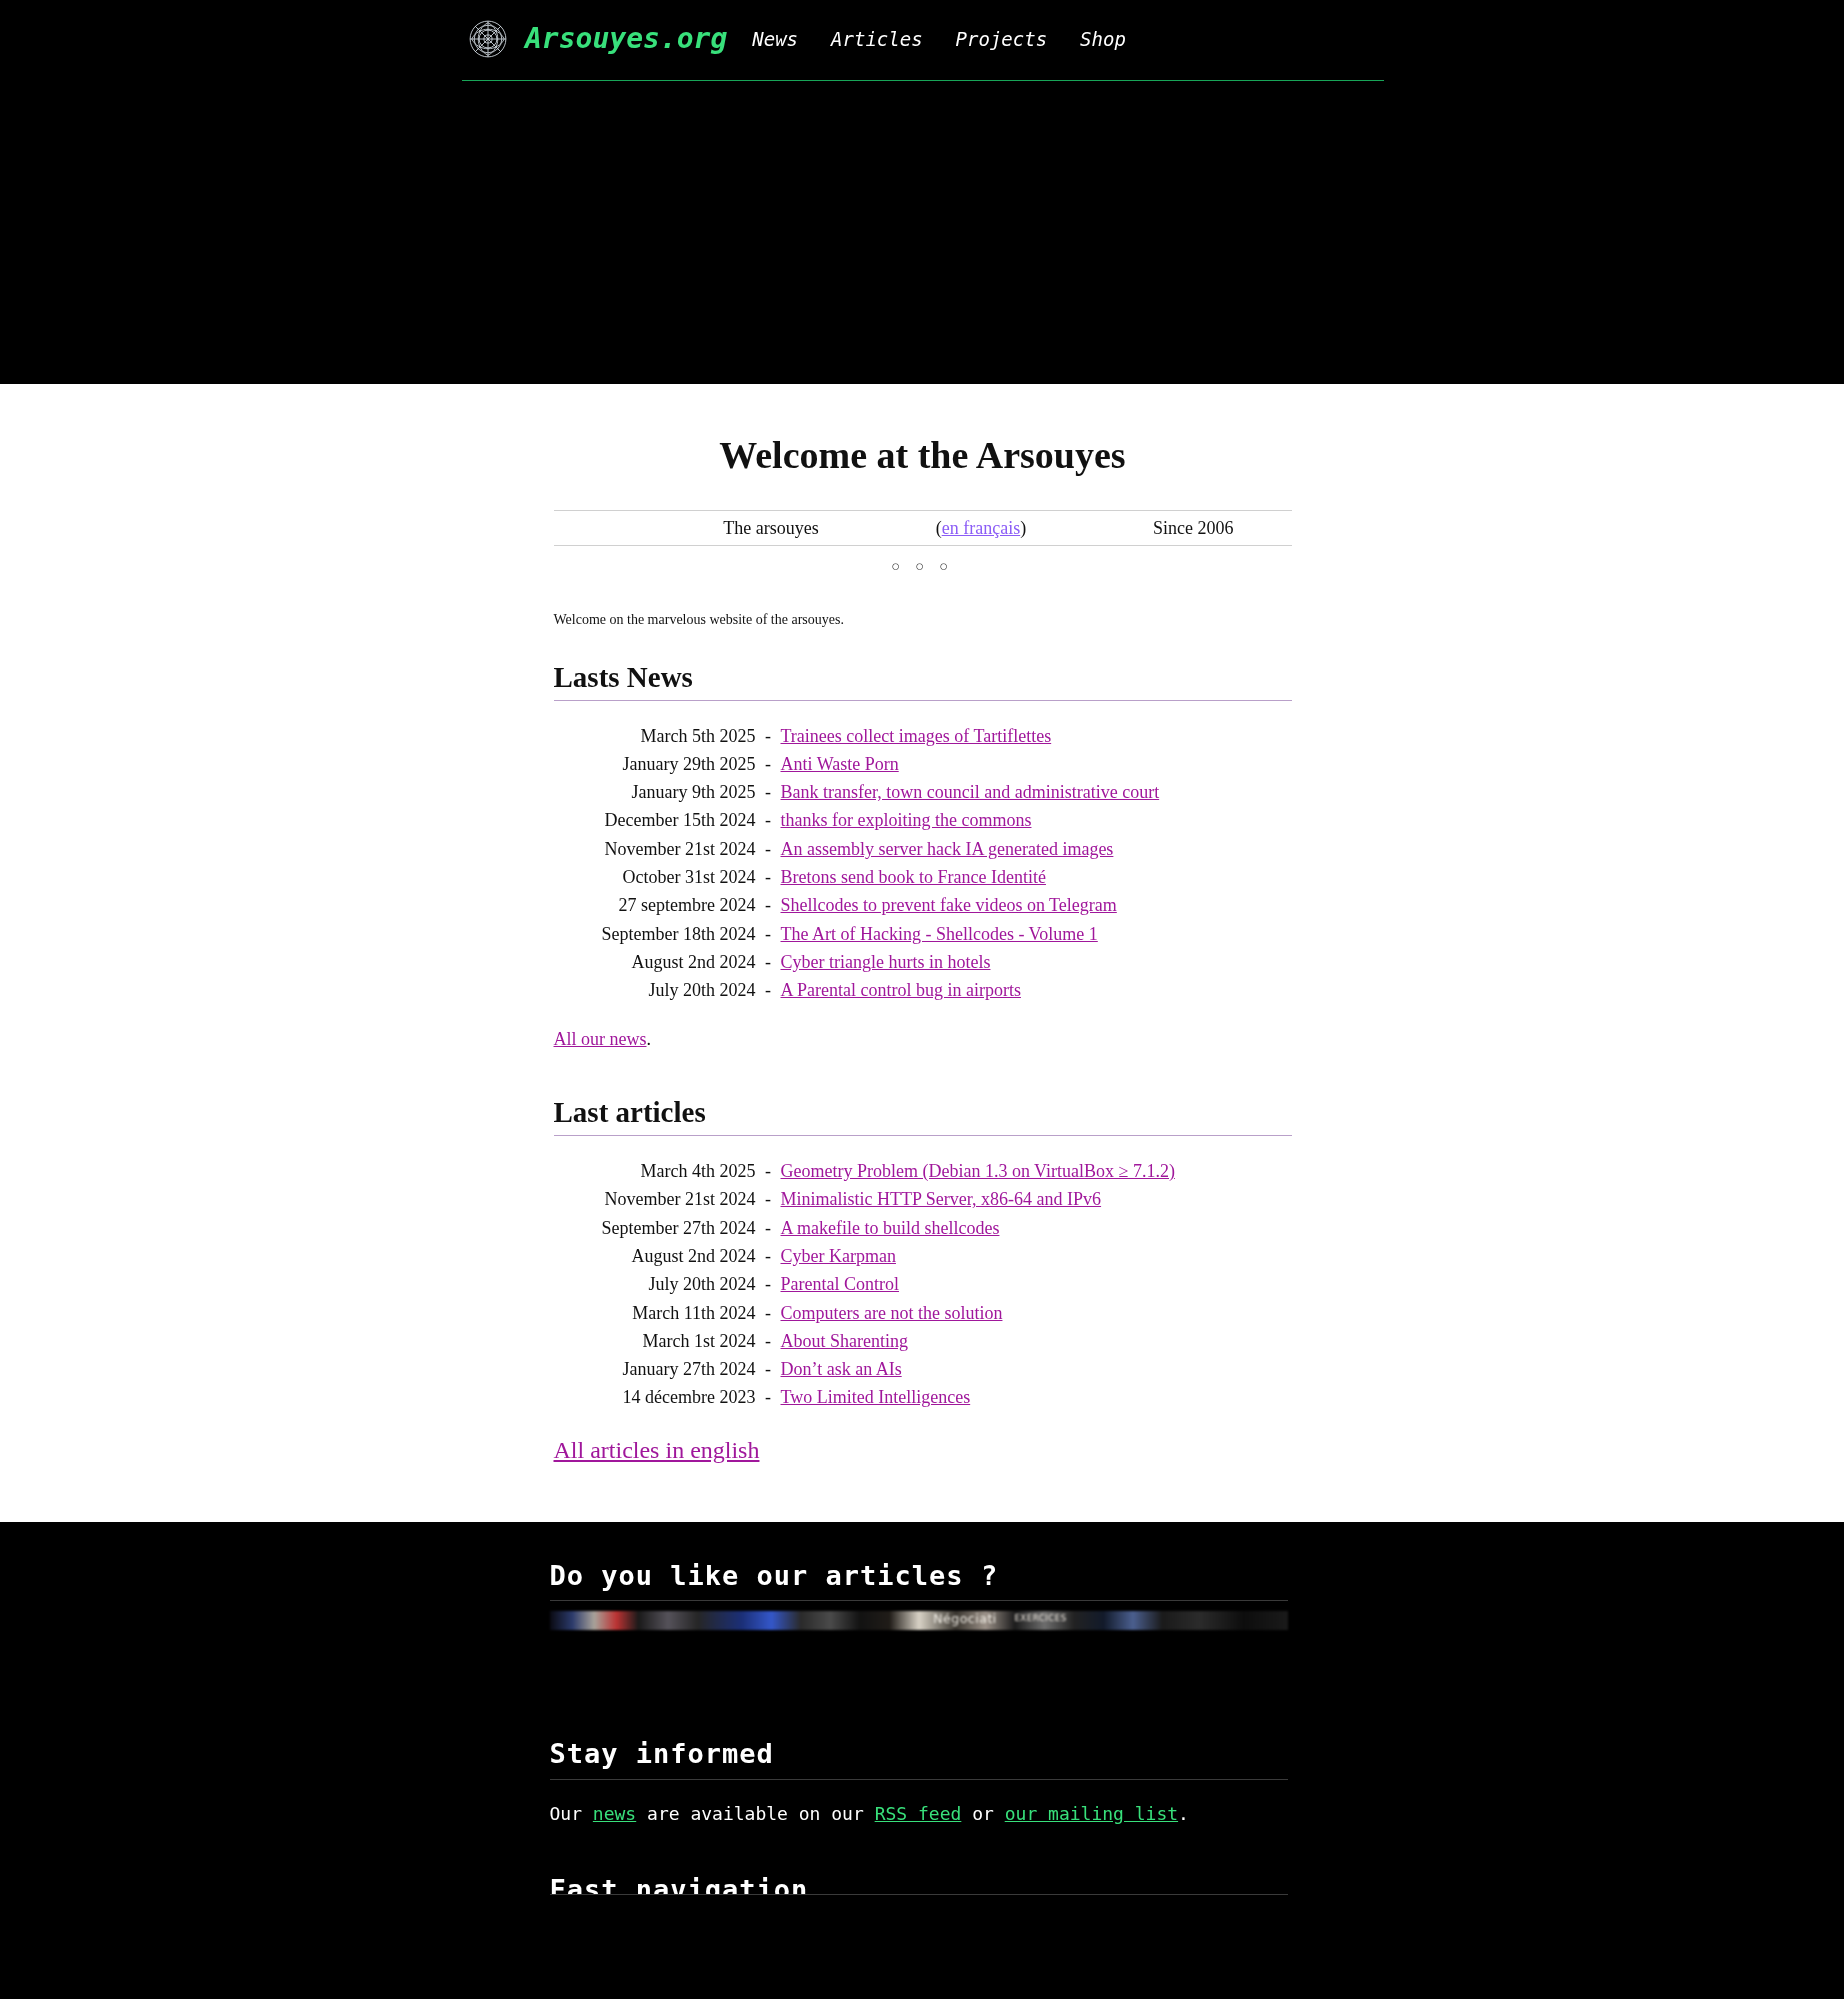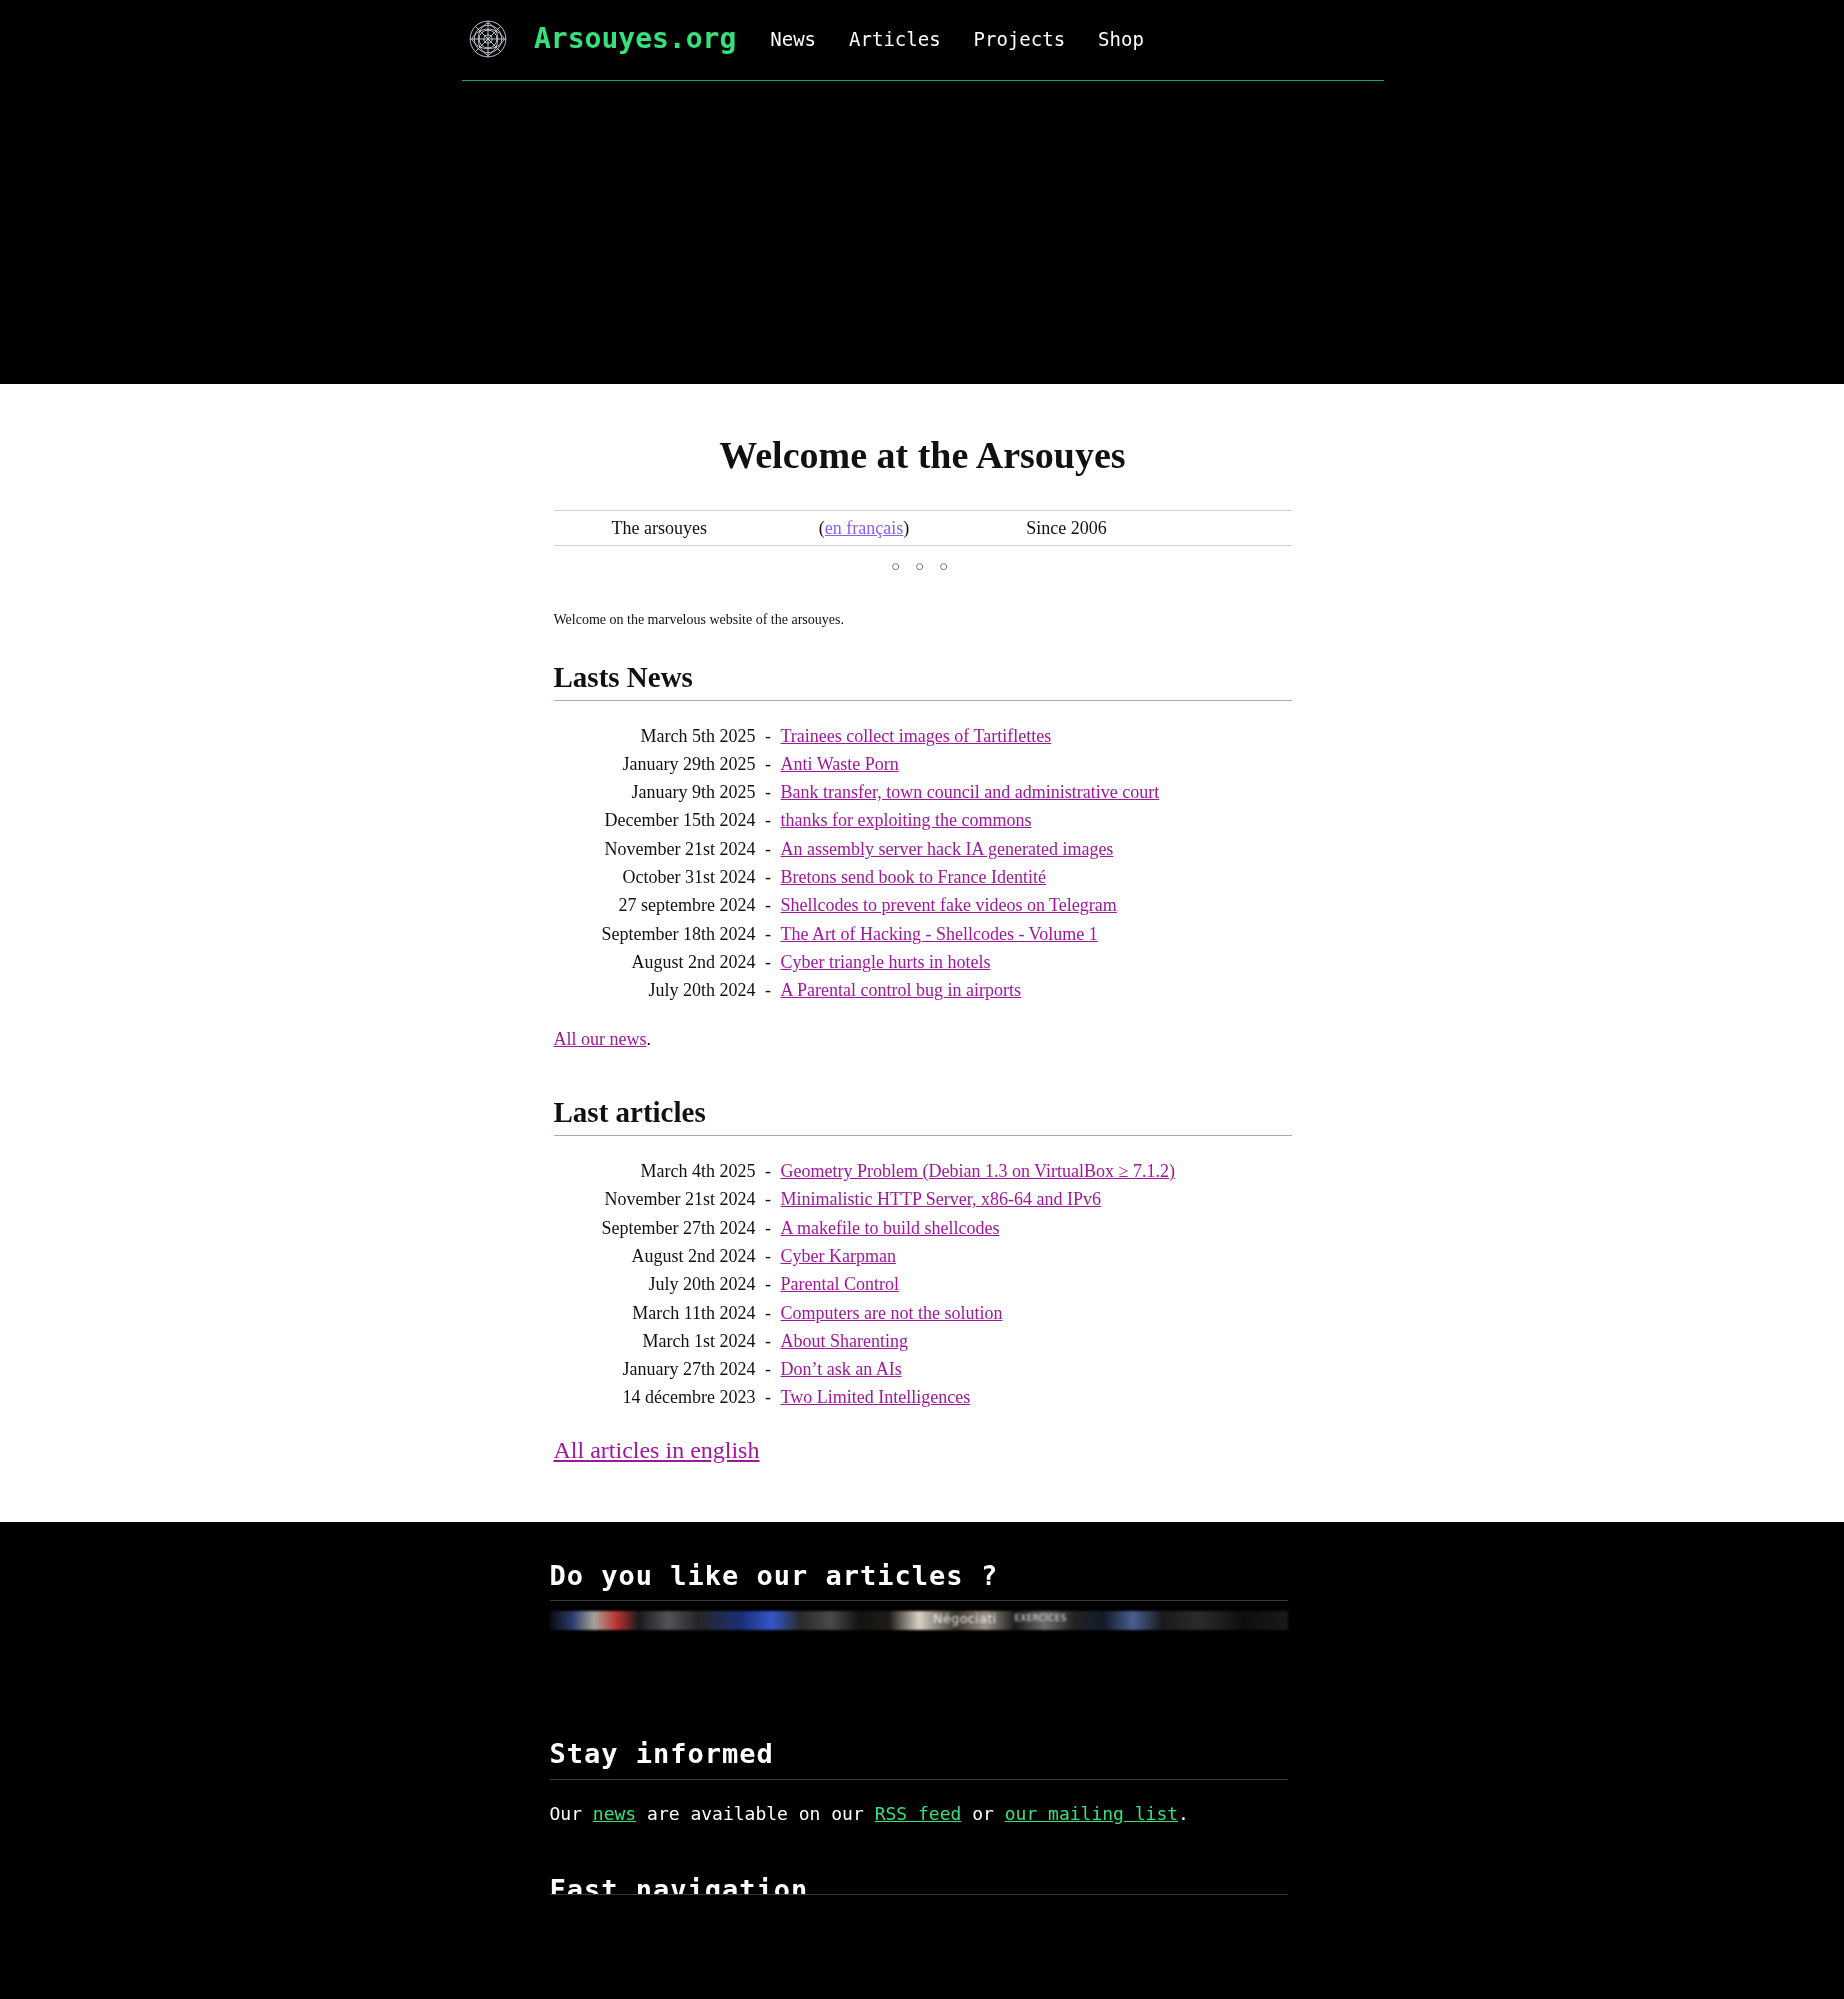--- a/index.html
+++ b/index.html
@@ -15,24 +15,25 @@
   .topband {
     background: #000;
     width: 100%;
     padding-top: 7.7px;
   }
   .nav-wrap {
     width: 922px;
     margin: 0 auto;
     display: flex;
     align-items: center;
-    gap: 9px;
+    gap: 0px;
     border-bottom: 1.9px solid #18a558;
     padding-bottom: 9.6px;
     height: 73px;
+    font-style: italic;
   }
   .logo-mark {
     width: 52px;
     height: 52px;
     flex: 0 0 auto;
     margin-right: 11.5px;
     display: block;
   }
   .brand {
     font-family: "DejaVu Sans Mono", monospace;
@@ -82,21 +83,21 @@
     border-top: 1px solid #d0d0d0;
     border-bottom: 1px solid #d0d0d0;
     display: flex;
     align-items: center;
     justify-content: space-between;
     font-size: 18px;
     color: #111;
     padding: 6.7px 58px;
     margin-bottom: 11.5px;
   }
-  .meta-row .cell { flex: 1; text-align: left; }
+  .meta-row .cell { flex: 1; text-align: right; }
   .meta-row a { color: #8b5cf6; text-decoration: underline; }
 
   .dots {
     text-align: center;
     color: #333;
     font-size: 14.4px;
     letter-spacing: 5.8px;
     margin-bottom: 37px;
   }
   .dots span { font-size: 14.4px; }

